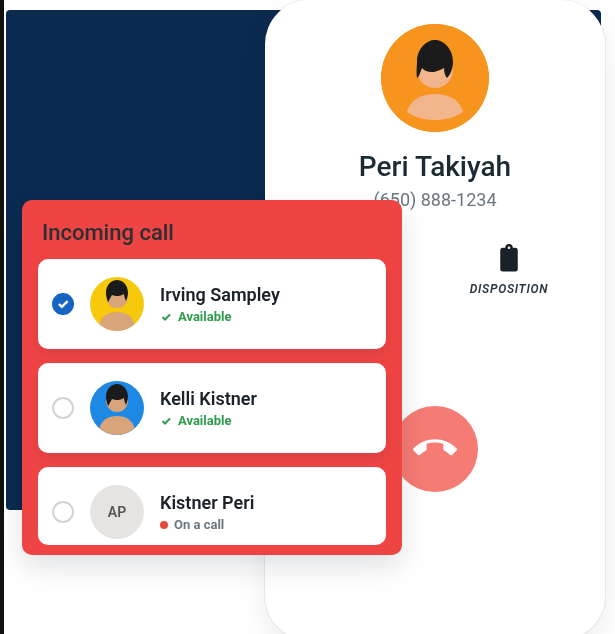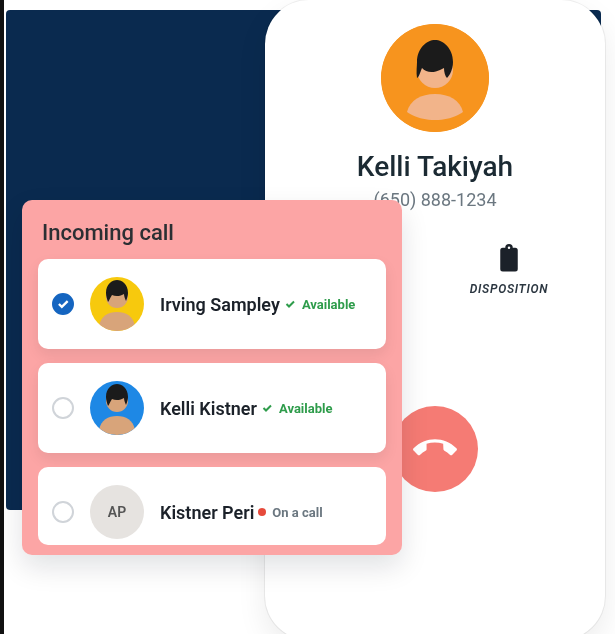--- a/index.html
+++ b/index.html
@@ -101,21 +101,21 @@
     background: #f57b74;
     display: flex; align-items: center; justify-content: center;
   }
   .hangup svg { width: 42px; height: 42px; color: #fff; transform: rotate(135deg); }
 
   .panel {
     position: absolute;
     left: 22px;
     top: 200px;
     width: 380px;
-    background: #fca5a5;
+    background: #ef4444;
     border-radius: 10px;
     box-shadow: 0 12px 28px rgba(10,20,30,.12);
     padding: 20px 16px 10px 16px;
     z-index: 5;
   }
   .panel-title {
     font-size: 22px;
     color: #2b2f33;
     font-weight: 500;
     margin-bottom: 14px;
@@ -147,21 +147,21 @@
   .avatar {
     width: 54px; height: 54px;
     border-radius: 50%;
     overflow: hidden;
     flex: 0 0 54px;
     display: flex; align-items: center; justify-content: center;
     font-weight: 600;
     color: #555;
     font-size: 14px;
   }
-  .meta { display: flex; flex-direction: row; gap: 4px; }
+  .meta { display: flex; flex-direction: column; gap: 4px; }
   .name { font-size: 18px; color: #1b2129; font-weight: 600; }
   .status { font-size: 13px; display: flex; align-items: center; gap: 6px; font-weight: bold; }
   .status.available { color: #2e9c4b; }
   .status.busy { color: #6b7780; }
   .check-mini { width: 12px; height: 12px; }
   .dot { width: 8px; height: 8px; border-radius: 50%; background: #e64a3b; }
 </style>
 </head>
 <body>
 
@@ -171,21 +171,21 @@
 <div class="phone">
   <div class="caller">
     <div class="avatar-big">
       <svg viewBox="0 0 108 108">
         <circle cx="54" cy="54" r="54" fill="#f7941e"></circle>
         <path d="M54 96c-18 0-28-8-28-8 3-12 14-18 28-18s25 6 28 18c0 0-10 8-28 8z" fill="#f2b48a"></path>
         <circle cx="54" cy="46" r="18" fill="#f2b48a"></circle>
         <path d="M36 38c0-14 10-22 18-22s18 8 18 22c0 4-1 8-3 12a30 30 0 0 1-3 4c-2-2-3-6-3-10l-4 2c-6 3-14 3-18-2-2 5-3 9-5 10-1-6 0-12 0-16z" fill="#1b1b1b"></path>
       </svg>
     </div>
-    <div class="caller-name">Kelli Takiyah</div>
+    <div class="caller-name">Peri Takiyah</div>
     <div class="caller-phone">(650) 888-1234</div>
   </div>
 
   <div class="phone-actions">
     <div class="phone-action">
       <span class="icon">
         <svg viewBox="0 0 24 24" fill="currentColor">
             <path d="M20 5h-3l2 2-3 3 1.4 1.4 3-3 2 2V5zM6.6 10.8c1.5 2.9 3.8 5.2 6.7 6.7l2.2-2.2c.3-.3.7-.4 1-.2 1.2.4 2.5.6 3.8.6.6 0 1 .4 1 1V20c0 .6-.4 1-1 1C10.6 21 3 13.4 3 3.7c0-.6.4-1 1-1h3.3c.6 0 1 .4 1 1 0 1.3.2 2.6.6 3.8.1.4 0 .8-.2 1l-2.1 2.3z"></path>
           </svg>
       </span>

